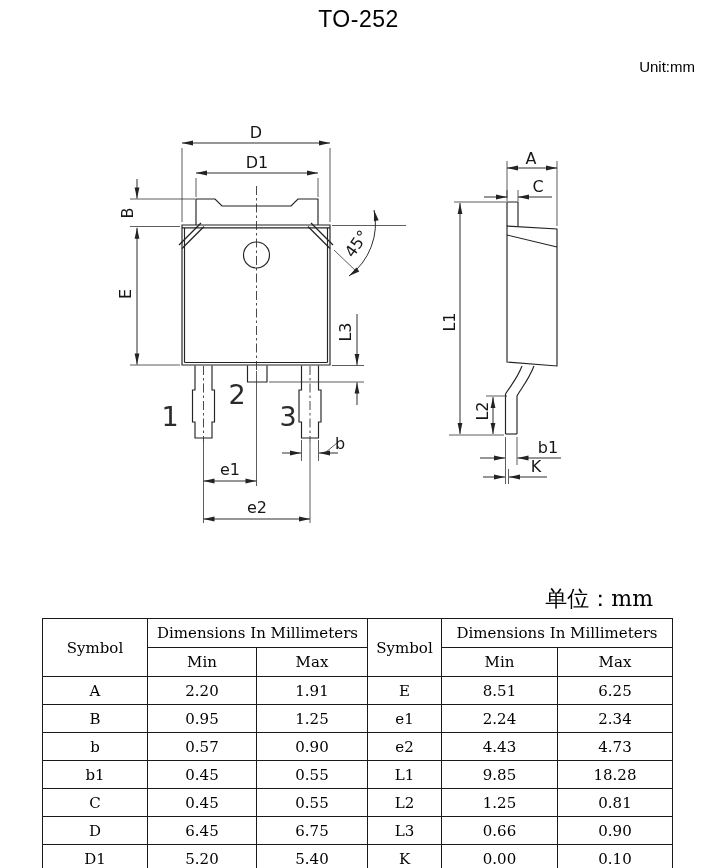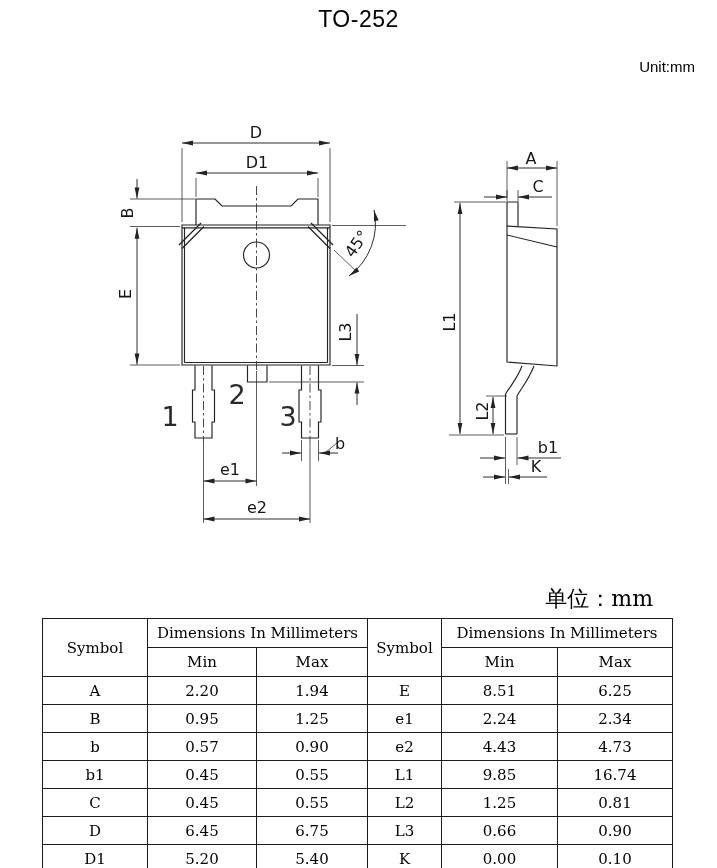--- a/index.html
+++ b/index.html
@@ -192,21 +192,21 @@
         <th>Min</th>
         <th>Max</th>
         <th>Min</th>
         <th>Max</th>
       </tr>
     </thead>
     <tbody>
       <tr>
         <td>A</td>
         <td>2.20</td>
-        <td>1.94</td>
+        <td>1.91</td>
         <td>E</td>
         <td>8.51</td>
         <td>6.25</td>
       </tr>
       <tr>
         <td>B</td>
         <td>0.95</td>
         <td>1.25</td>
         <td>e1</td>
         <td>2.24</td>
@@ -219,21 +219,21 @@
         <td>e2</td>
         <td>4.43</td>
         <td>4.73</td>
       </tr>
       <tr>
         <td>b1</td>
         <td>0.45</td>
         <td>0.55</td>
         <td>L1</td>
         <td>9.85</td>
-        <td>16.74</td>
+        <td>18.28</td>
       </tr>
       <tr>
         <td>C</td>
         <td>0.45</td>
         <td>0.55</td>
         <td>L2</td>
         <td>1.25</td>
         <td>0.81</td>
       </tr>
       <tr>

